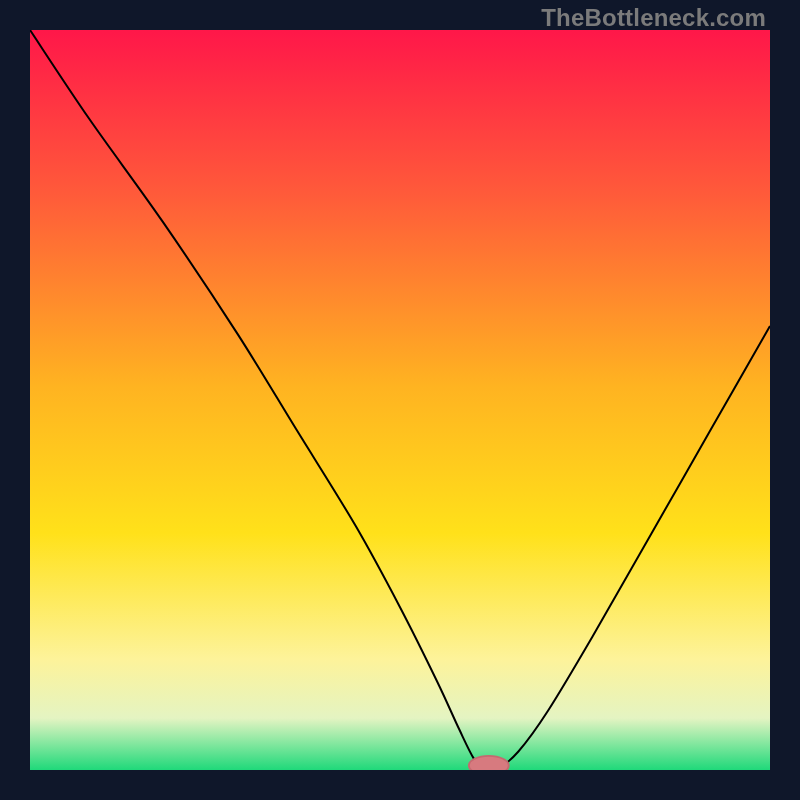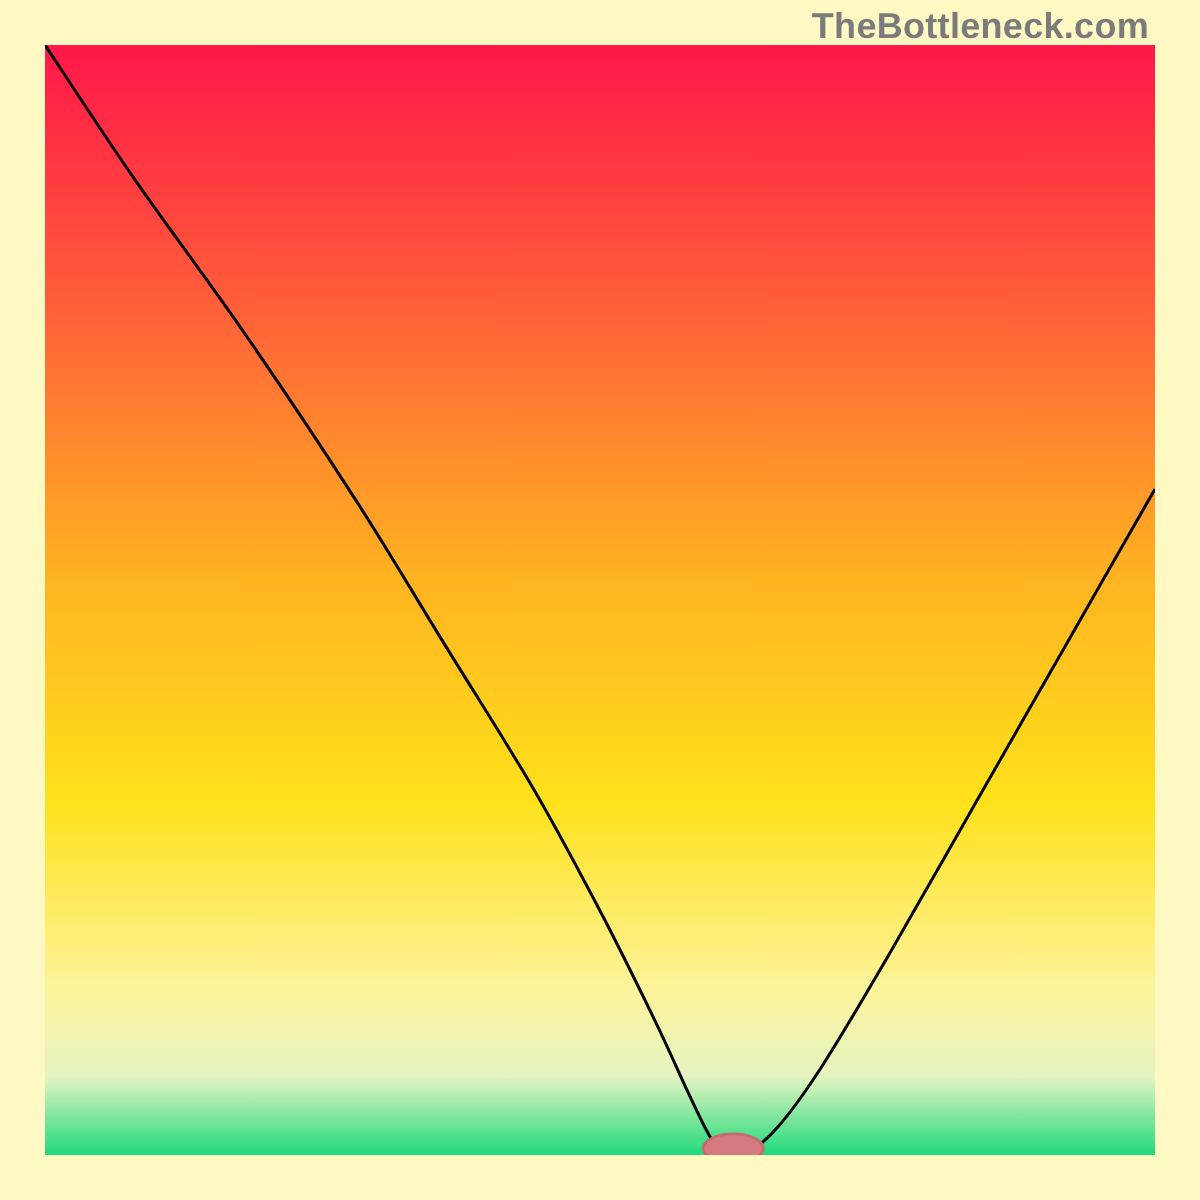--- a/index.html
+++ b/index.html
@@ -9,21 +9,21 @@
     height: 800px;
     background: #000;
     overflow: hidden;
   }
   .frame {
     position: absolute;
     left: 0;
     top: 0;
     width: 800px;
     height: 800px;
-    background: #fef9c3;
+    background: #0f172a;
   }
   .plot {
     position: absolute;
     left: 30px;
     top: 30px;
     width: 740px;
     height: 740px;
     overflow: hidden;
   }
   .gradient-fill {

